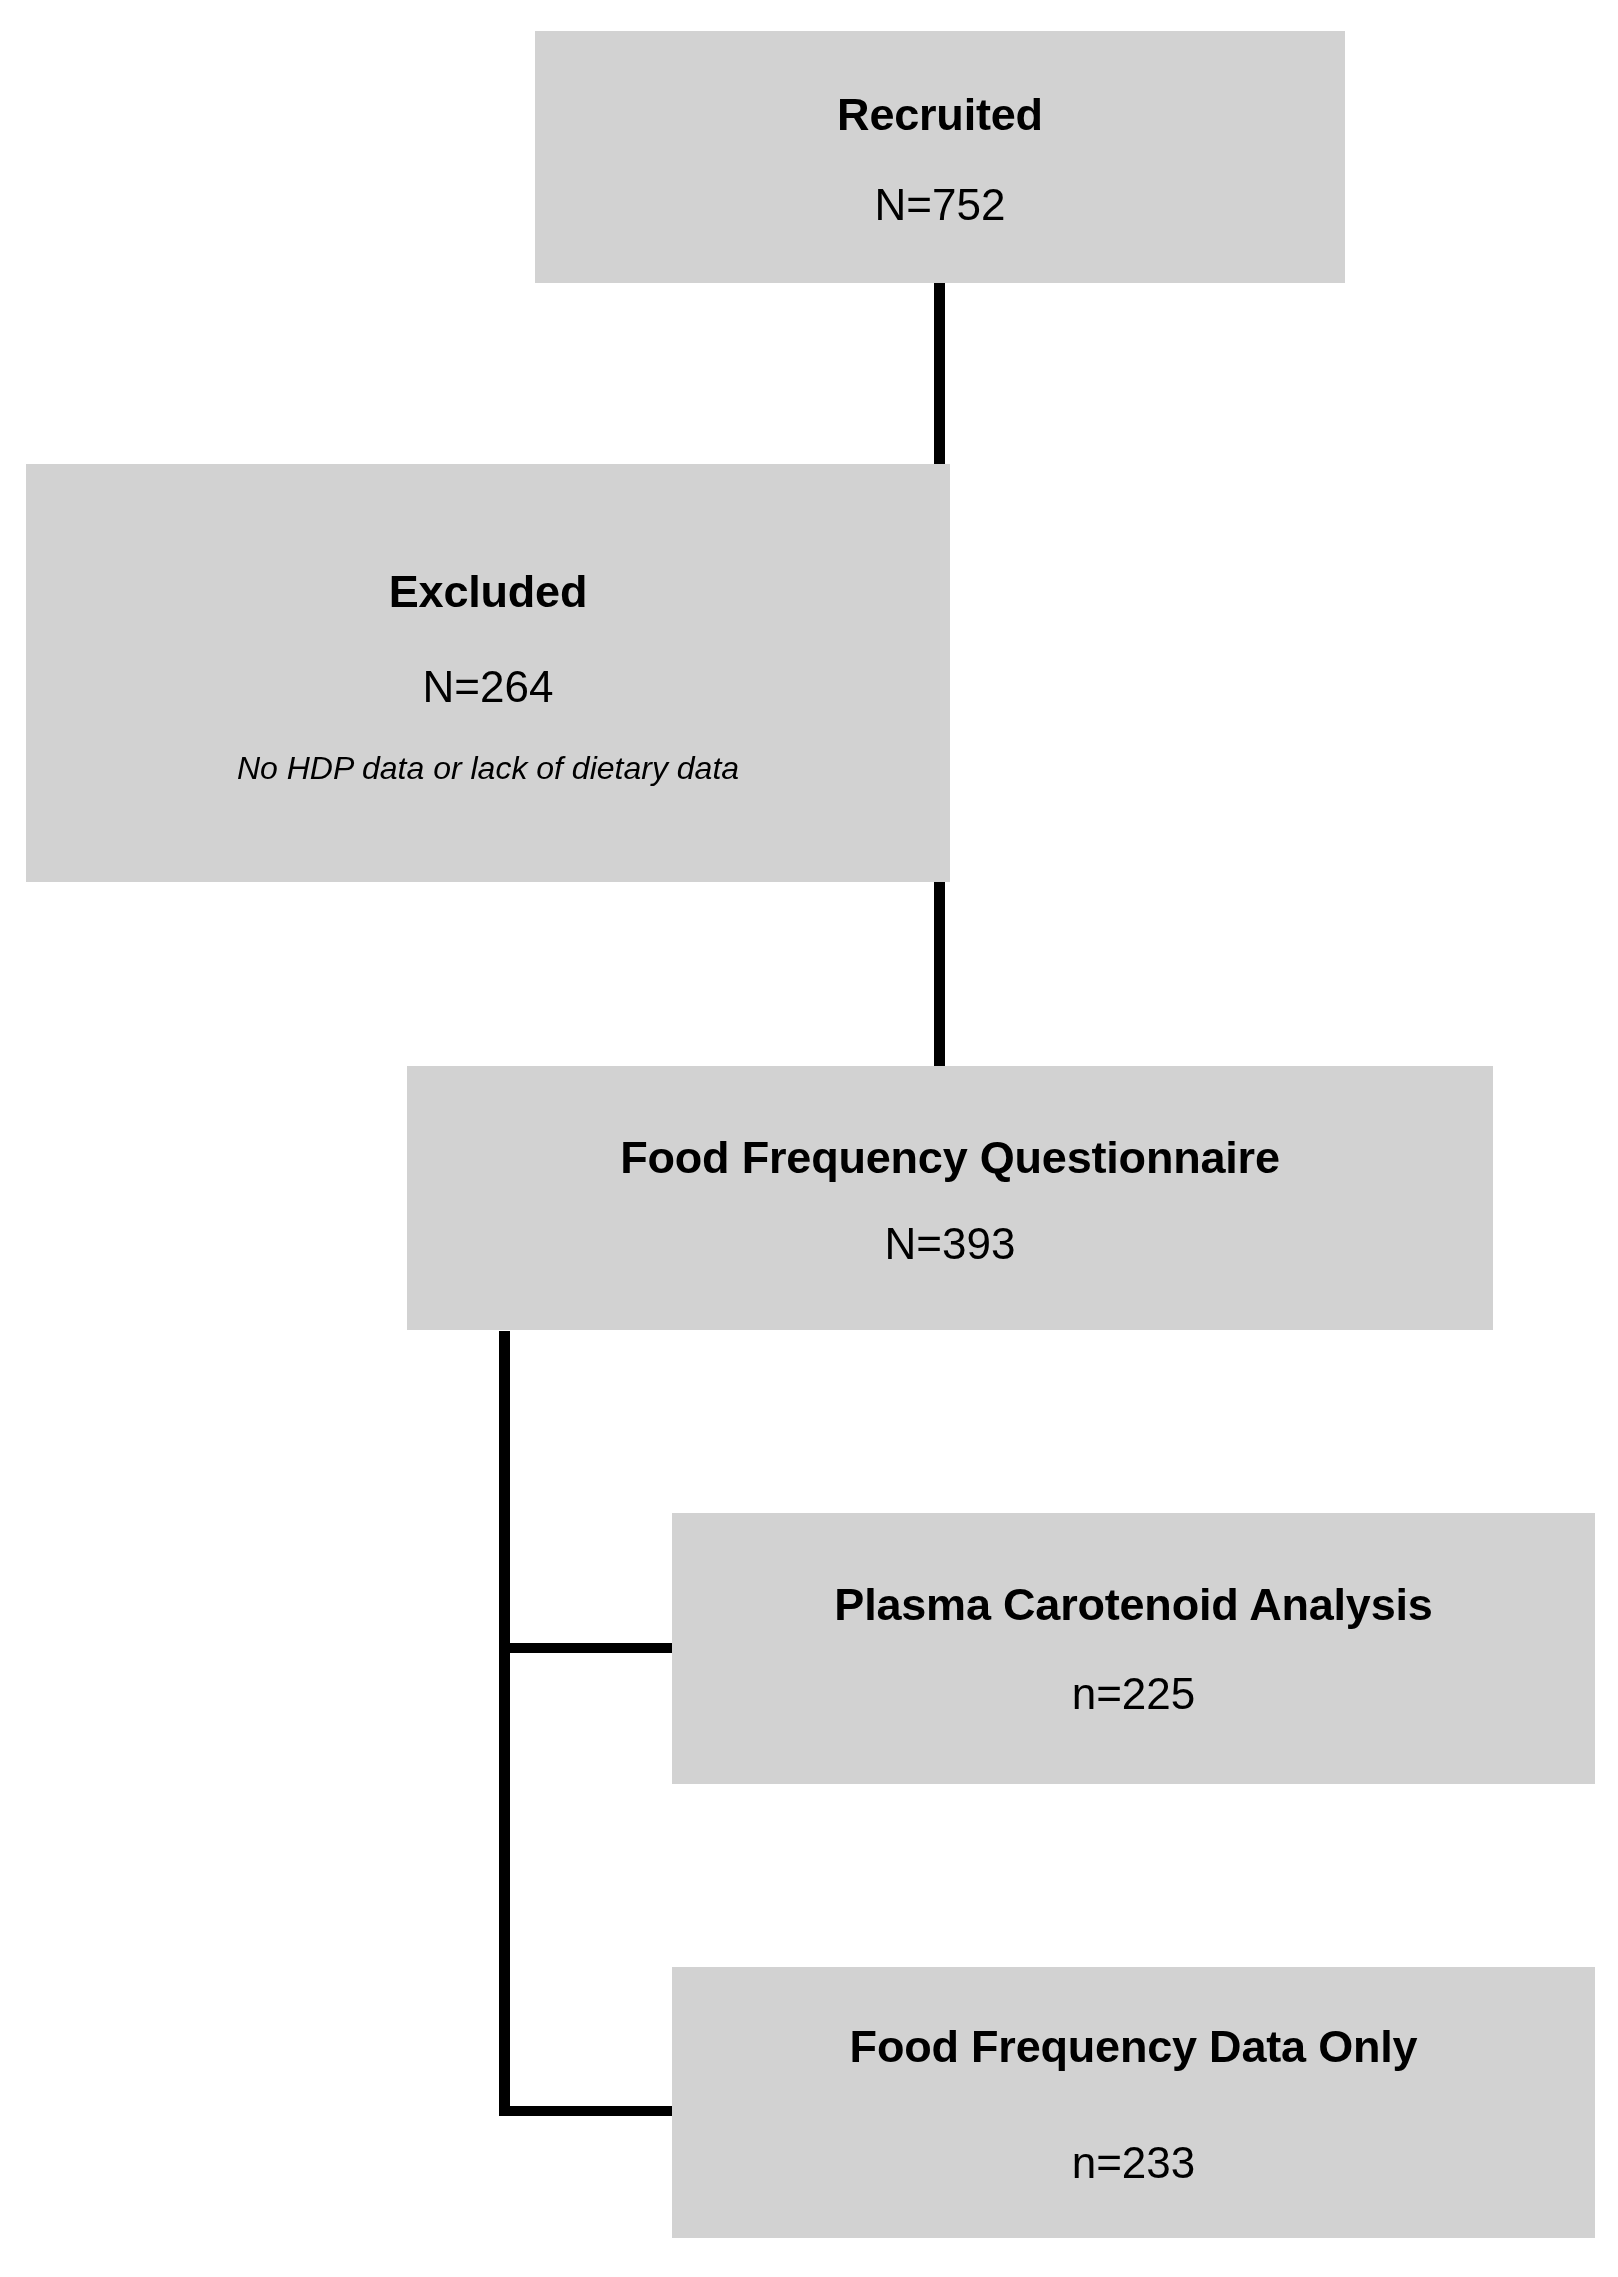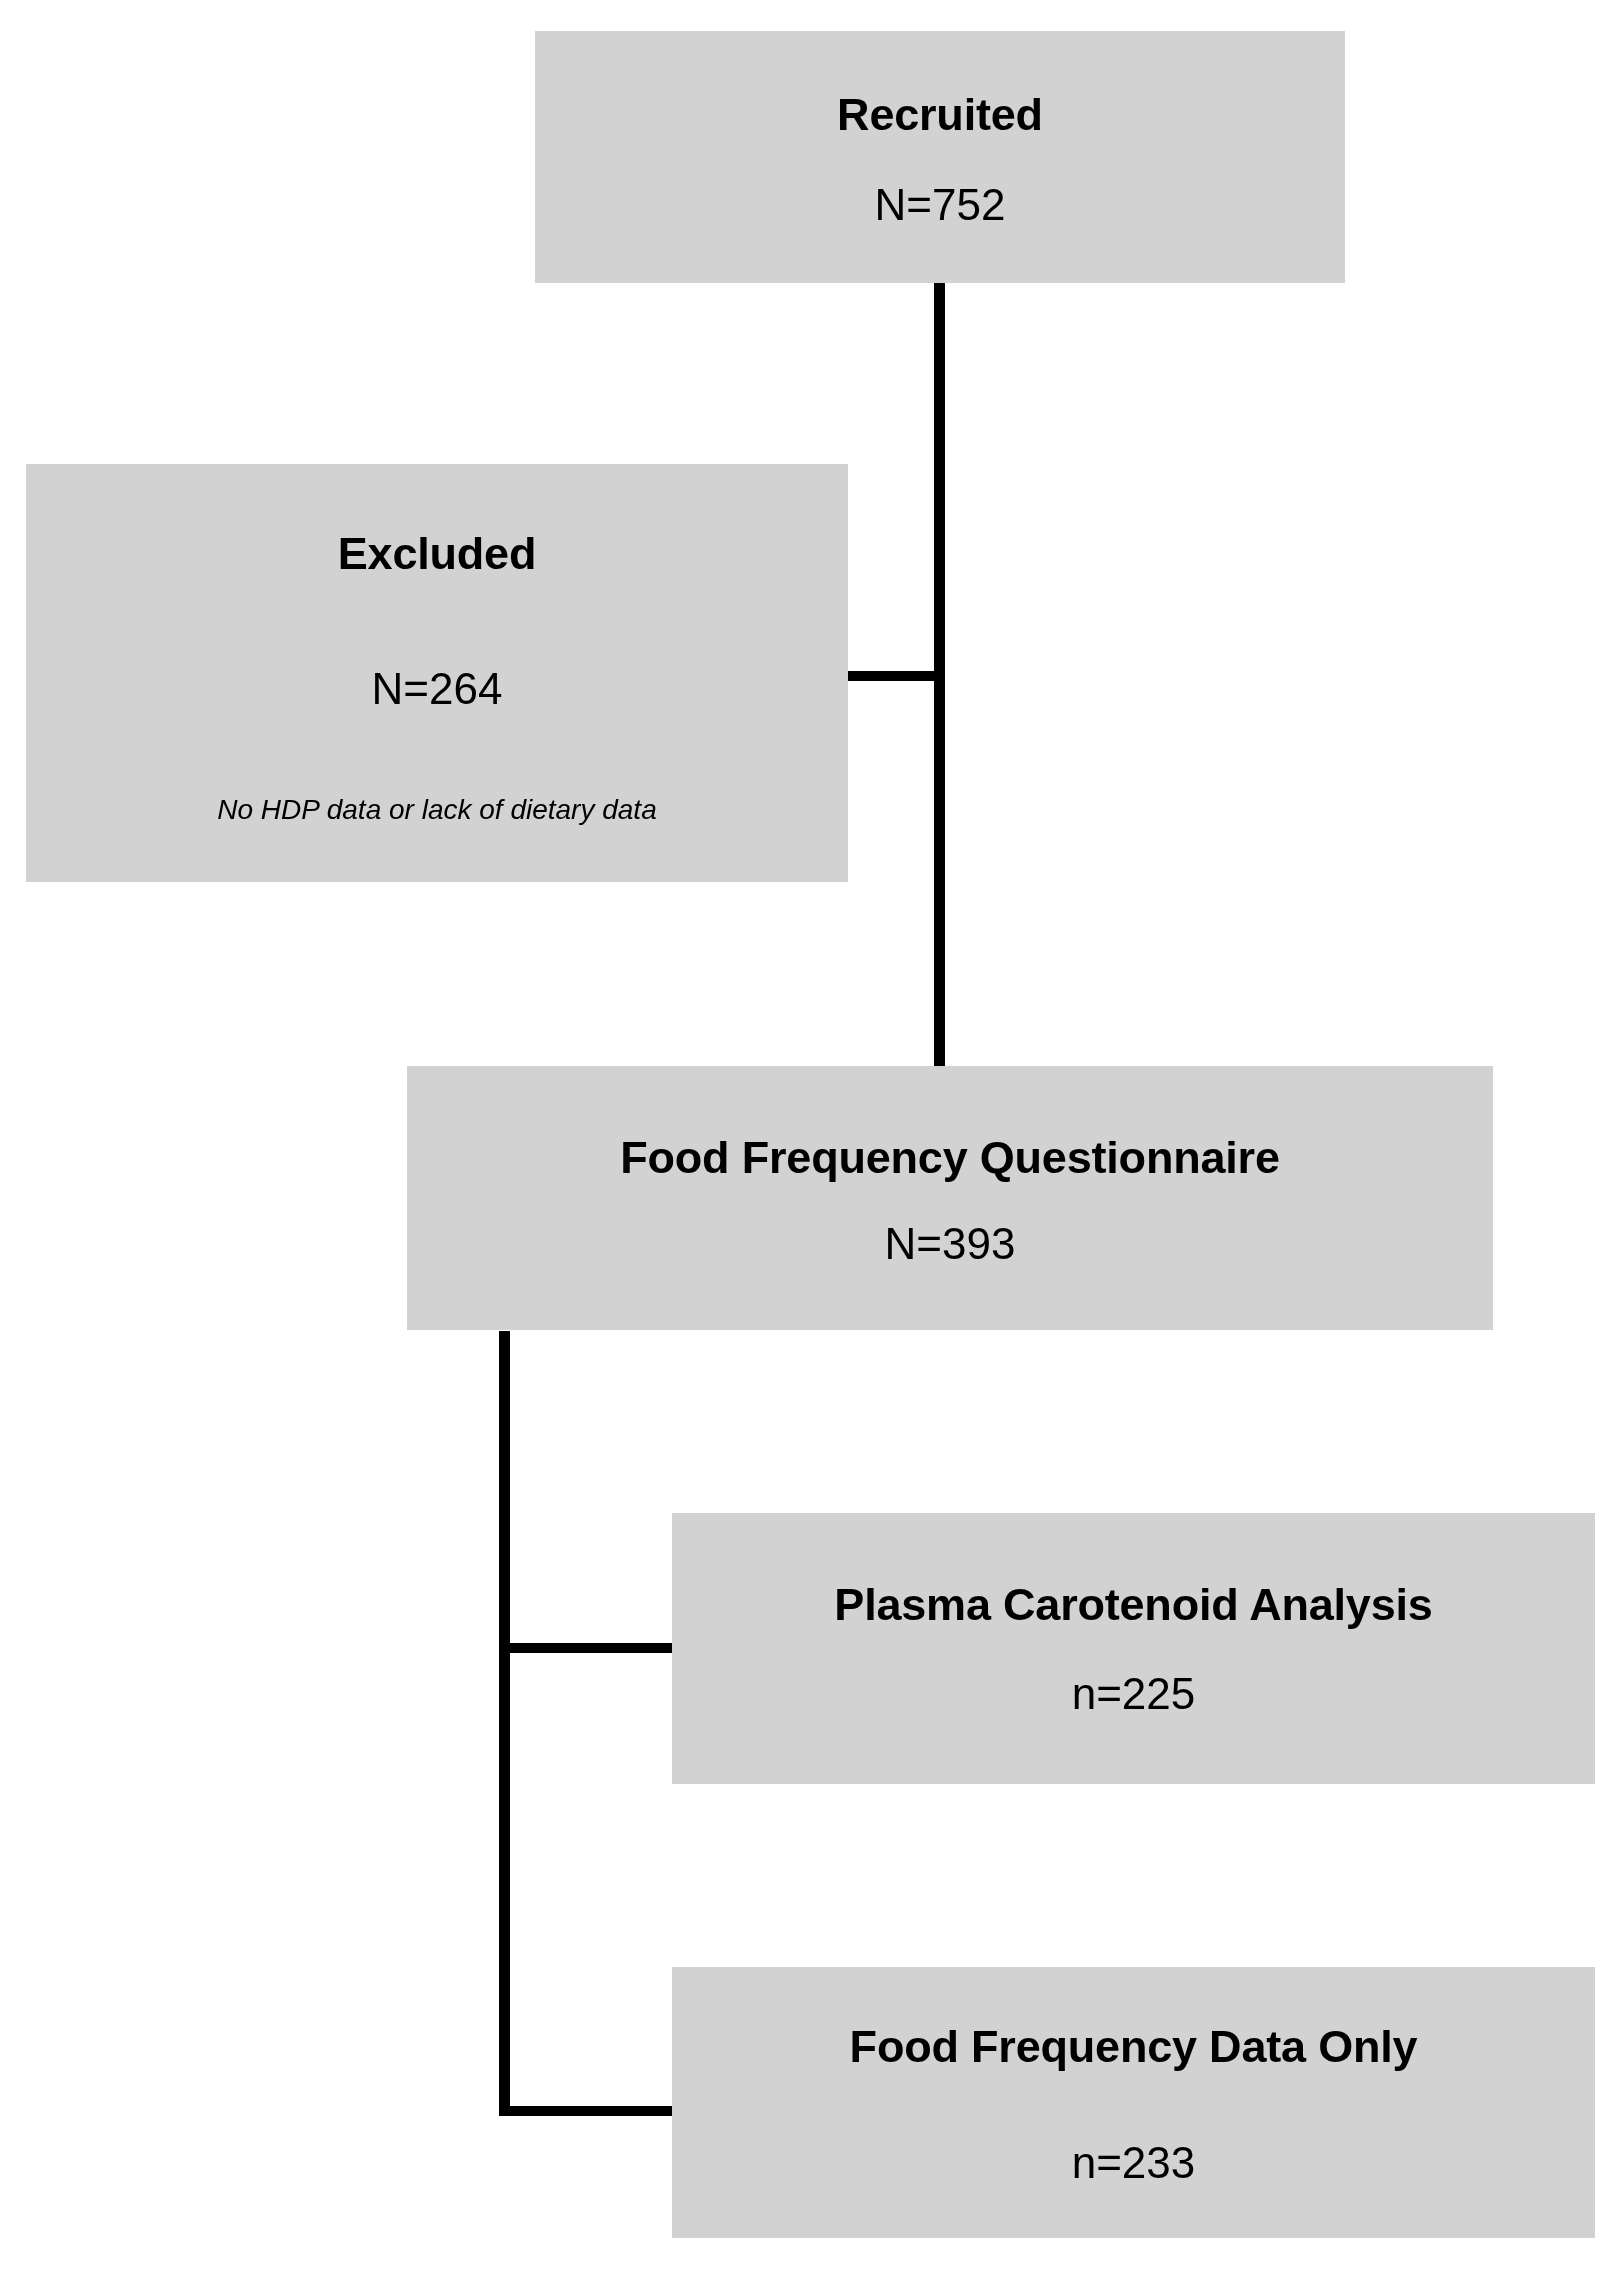--- a/index.html
+++ b/index.html
@@ -37,38 +37,37 @@
   .node-count {
     font-weight: normal;
     font-size: 44px;
     line-height: 1.12;
     white-space: nowrap;
     margin-top: 7px;
   }
   .node-note {
     font-style: italic;
     font-weight: normal;
-    font-size: 28px;
+    font-size: 32px;
     line-height: 1.22;
     max-width: 92%;
   }
 
   
   #node-recruited {
     left: 535px;  top: 31px;
     width: 810px; height: 252px;
     padding-top: 5.8px;
   }
   #node-recruited .node-title { margin-bottom: 33px; }
 
   #node-excluded {
     left: 26px;   top: 464px;
-    width: 822px; height: 418px;
+    width: 924px; height: 418px;
     padding-top: 9.6px;
-    gap: 41px;
   }
   #node-excluded .node-title  { margin-bottom: 37px; }
   #node-excluded .node-count  { margin-bottom: 38px; }
 
   #node-ffq {
     left: 407px;  top: 1066px;
     width: 1086px; height: 264px;
     padding-top: 5.8px;
   }
   #node-ffq .node-title { margin-bottom: 29px; }

